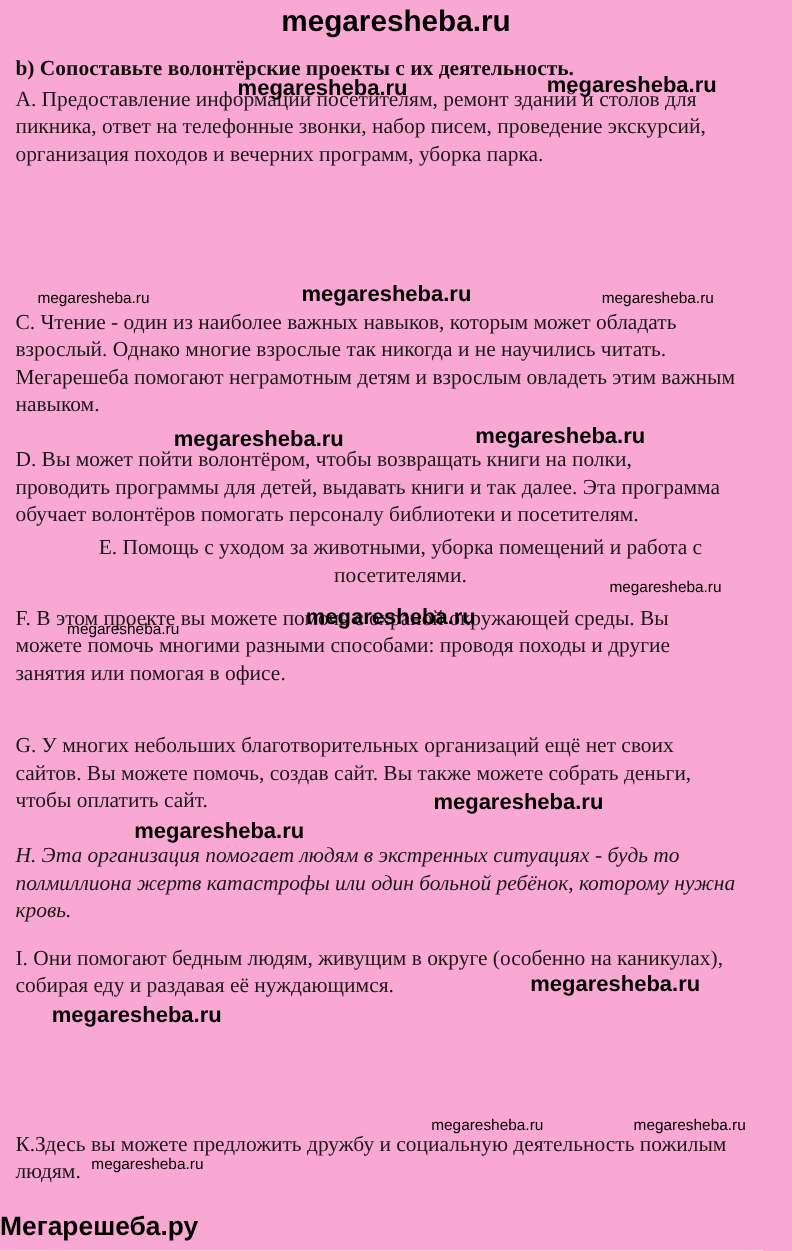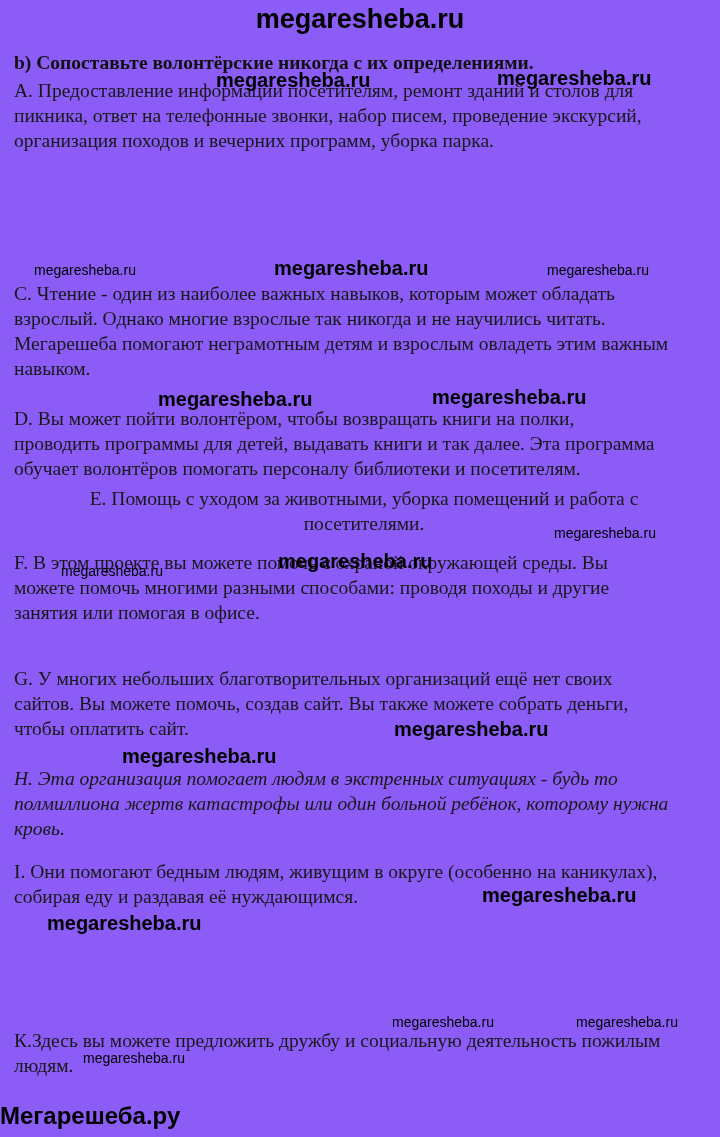--- a/index.html
+++ b/index.html
@@ -4,21 +4,21 @@
 <style>
   html, body {
     margin: 0;
     padding: 0;
     background: #ffffff;
   }
   .page {
     position: relative;
     width: 720px;
     height: 1137px;
-    background: #8b5cf6;
+    background: #f9a8d4;
     overflow: hidden;
     font-family: "Liberation Serif", serif;
     color: #181818;
   }
   .wm {
     position: absolute;
     font-family: "Liberation Sans", sans-serif;
     color: #000000;
     white-space: nowrap;
     line-height: 1;
@@ -93,21 +93,21 @@
   .wm16 { top: 1015px; left: 576px; }
   .wm17 { top: 1051px; left: 83px;  }
 </style>
 </head>
 <body>
 
 <div class="page">
 
   <div class="wm-header">megaresheba.ru</div>
 
-  <h1 class="heading">b) Сопоставьте волонтёрские никогда с их определениями.</h1>
+  <h1 class="heading">b) Сопоставьте волонтёрские проекты с их деятельность.</h1>
 
   <div class="para p-a">А. Предоставление информации посетителям, ремонт зданий и столов для
 пикника, ответ на телефонные звонки, набор писем, проведение экскурсий,
 организация походов и вечерних программ, уборка парка.</div>
   <div class="para p-c">С. Чтение - один из наиболее важных навыков, которым может обладать
 взрослый. Однако многие взрослые так никогда и не научились читать.
 Мегарешеба помогают неграмотным детям и взрослым овладеть этим важным
 навыком.</div>
   <div class="para p-d">D. Вы может пойти волонтёром, чтобы возвращать книги на полки,
 проводить программы для детей, выдавать книги и так далее. Эта программа

